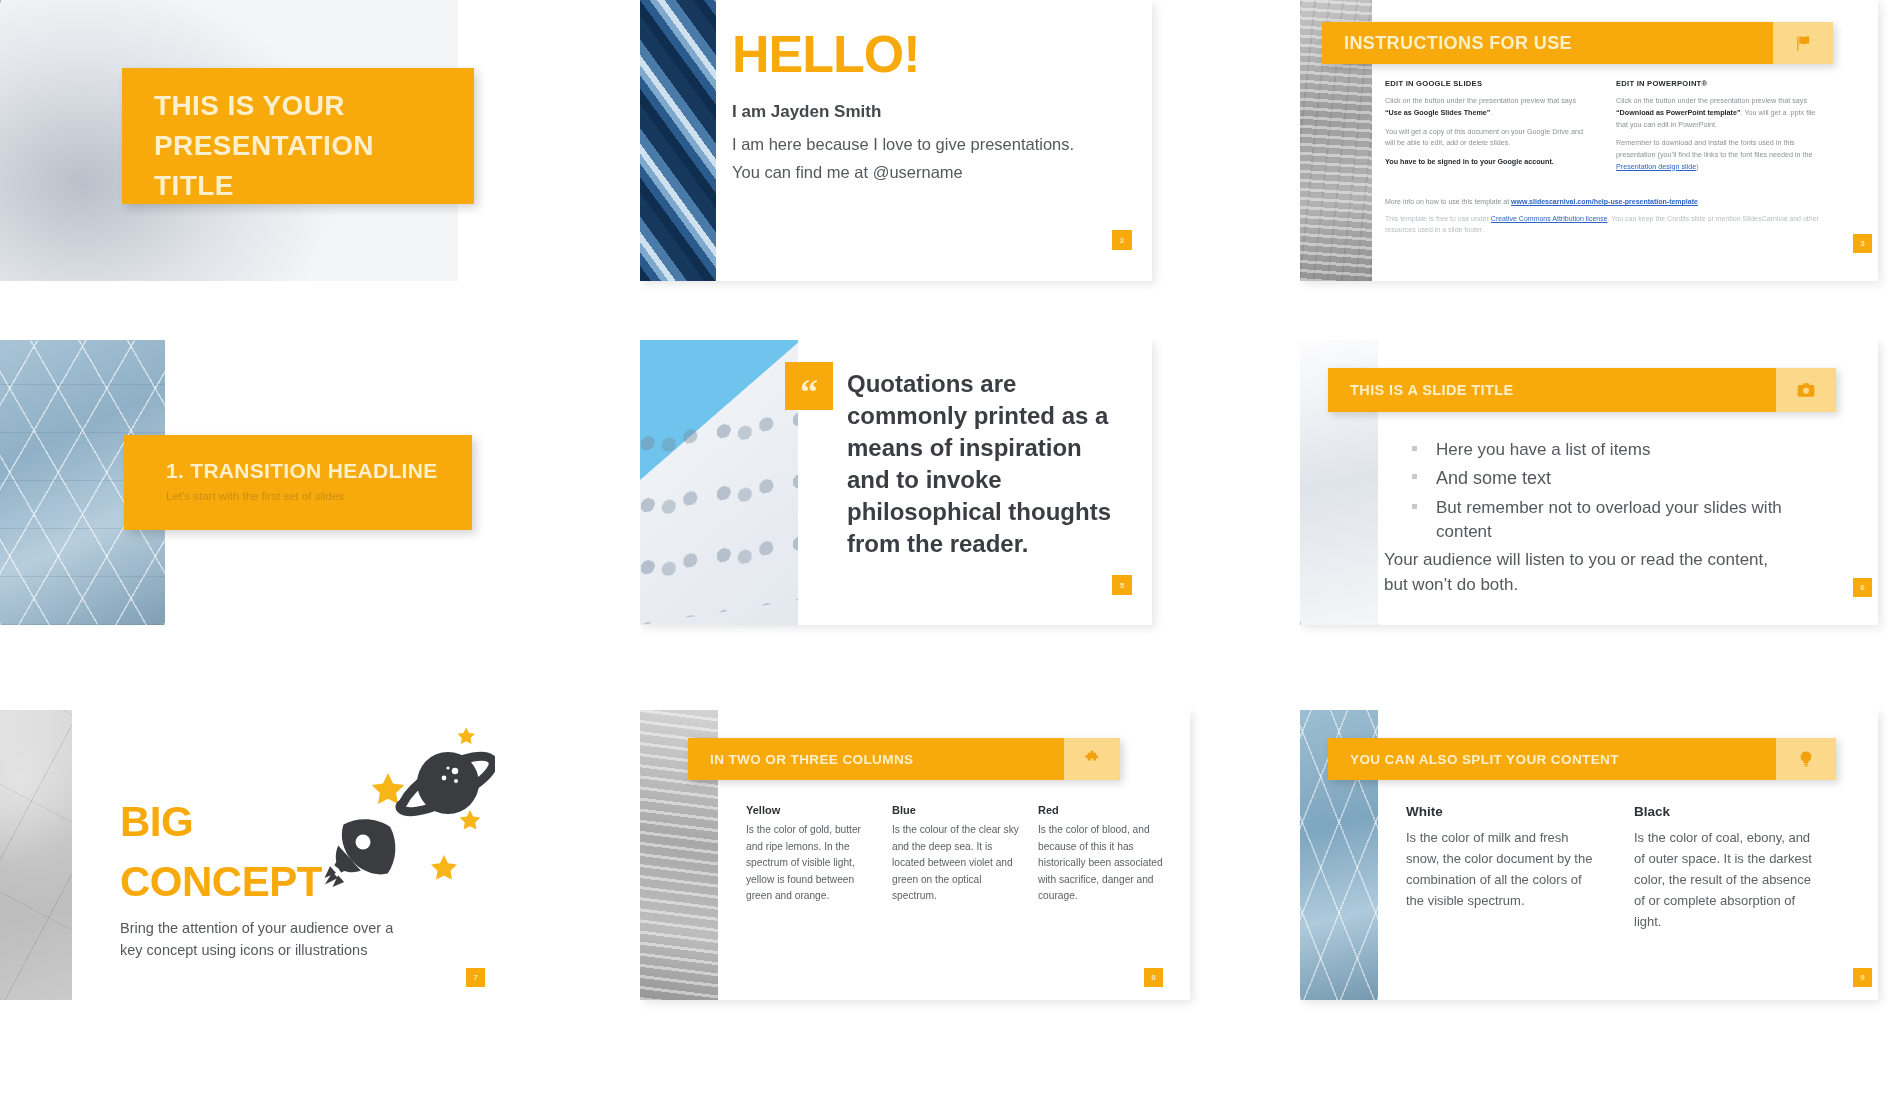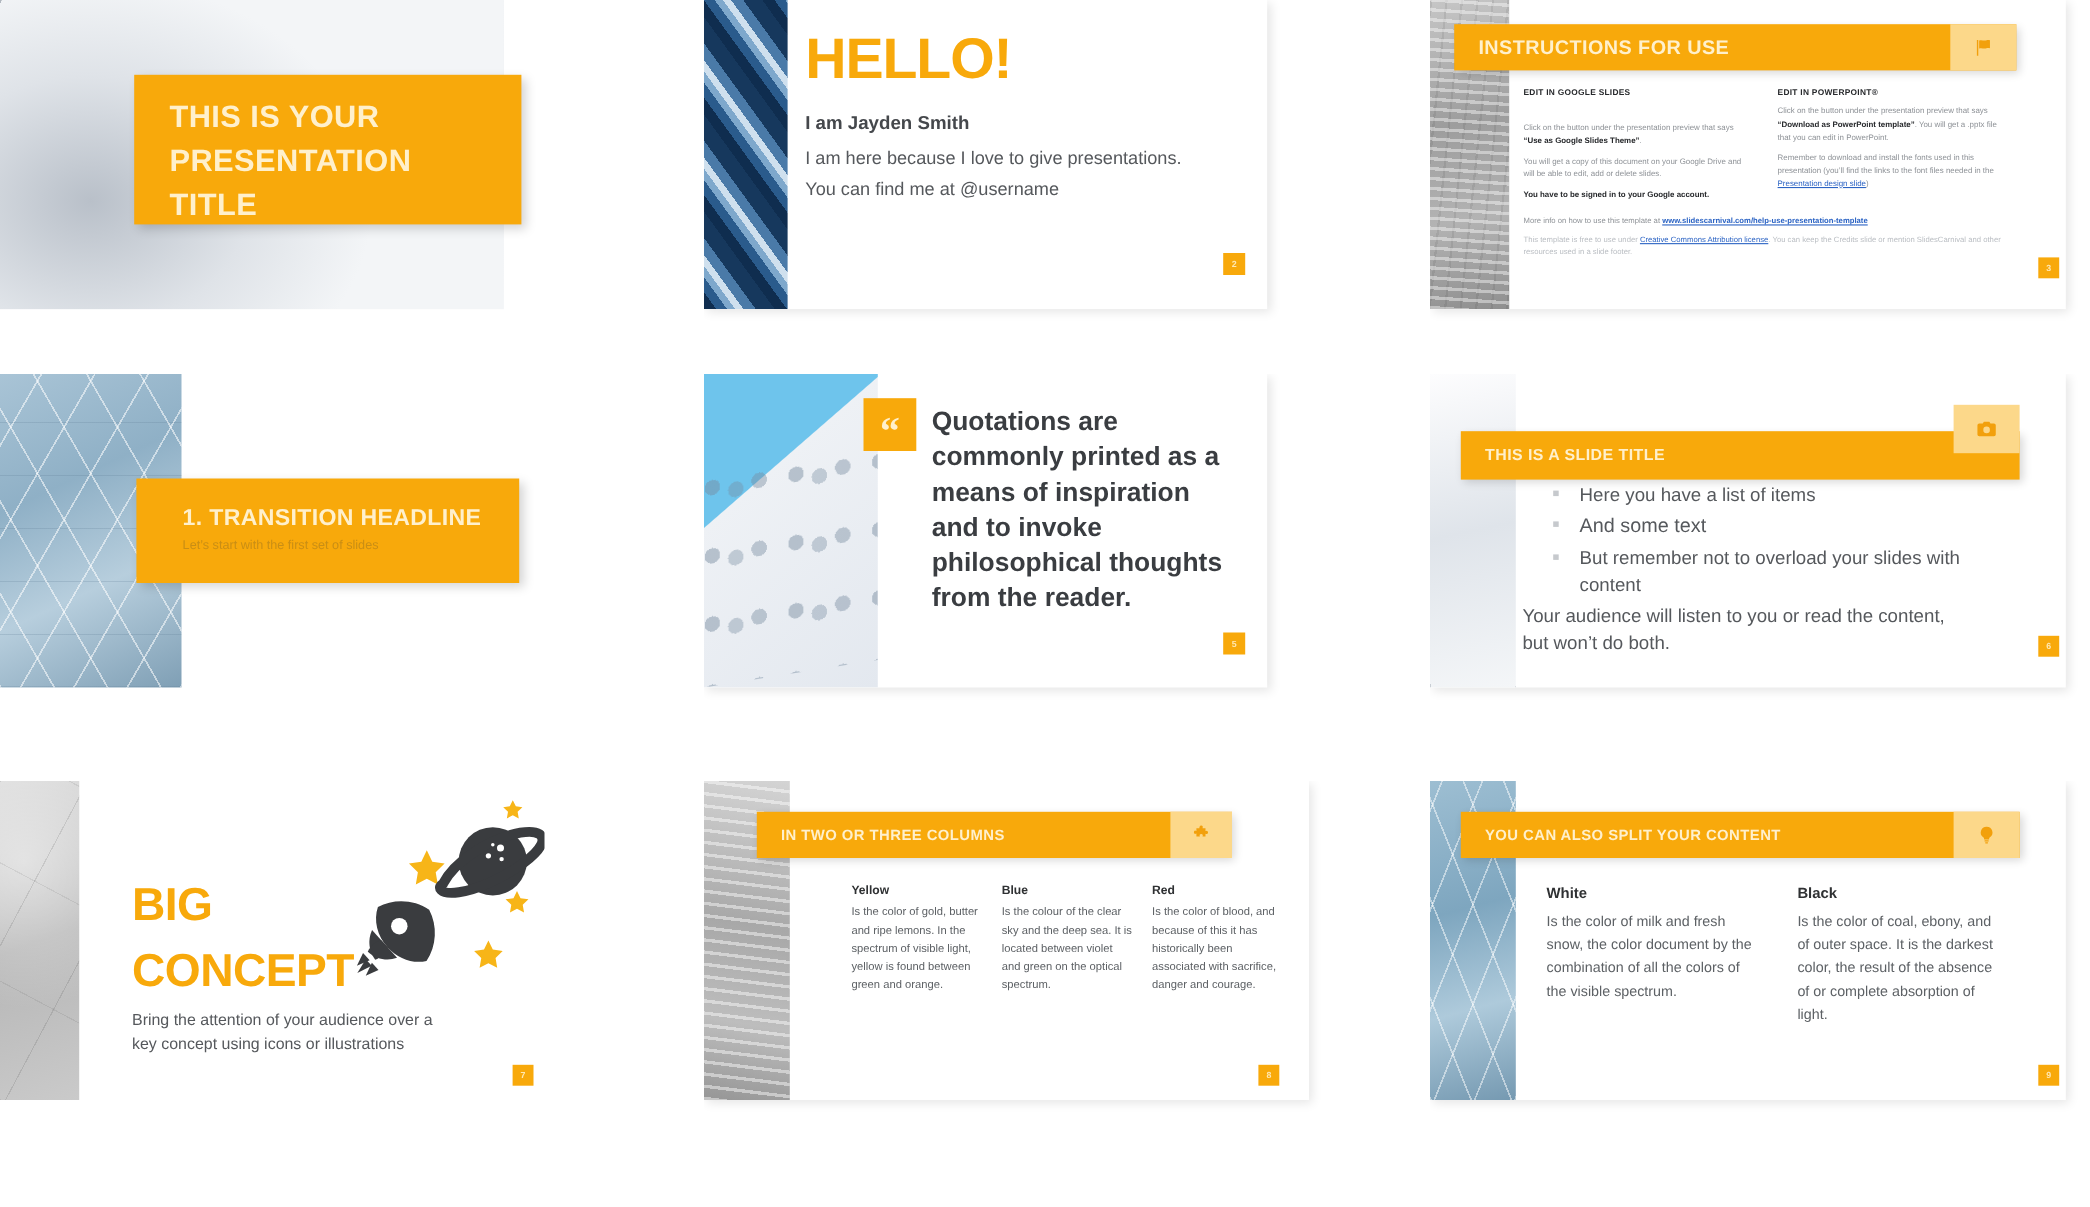--- a/index.html
+++ b/index.html
@@ -152,21 +152,21 @@
       <div class="title-bar" style="left:22px;top:22px;width:511px;height:42px;">
         <div class="bar-label" style="font-size:18px;">INSTRUCTIONS FOR USE</div>
       </div>
       <div class="icon-chip" style="left:473px;top:22px;width:60px;height:42px;">
         <svg width="19" height="19" viewBox="0 0 24 24" fill="#F2A00C" aria-hidden="true">
           <path d="M4 3h1.6v18H4z"></path>
           <path d="M6.6 3.6c3.2-1.4 5.4.9 8.6-.3 1.2-.4 2.6-.5 3.8 0v9.2c-1.4-.6-2.8-.4-4.2.1-3 1-5-1.1-8.2.2z"></path>
         </svg>
       </div>
       <div style="position:absolute;left:85px;top:78px;width:202px;font-size:7.2px;line-height:1.62;">
-        <div class="bk" style="font-size:7.6px;letter-spacing:.25px;margin-bottom:20px;">EDIT IN GOOGLE SLIDES</div>
+        <div class="bk" style="font-size:7.6px;letter-spacing:.25px;margin-bottom:5px;">EDIT IN GOOGLE SLIDES</div>
         <p class="tiny" style="margin-bottom:7px;">
           <span>Click on the button under the presentation preview that says </span><span class="bk">“Use as Google Slides Theme”</span><span>.</span>
         </p>
         <p class="tiny" style="margin-bottom:7px;">
           <span>You will get a copy of this document on your Google Drive and will be able to edit, add or delete slides.</span>
         </p>
         <p class="bk" style="font-size:7.2px;">You have to be signed in to your Google account.</p>
       </div>
       <div style="position:absolute;left:316px;top:78px;width:210px;font-size:7.2px;line-height:1.62;">
         <div class="bk" style="font-size:7.6px;letter-spacing:.25px;margin-bottom:5px;">EDIT IN POWERPOINT®</div>
@@ -208,21 +208,21 @@
         <span style="color:#FFF0CC;font-size:36px;font-weight:bold;line-height:0;margin-top:12px;font-family:'Liberation Serif',serif;">“</span>
       </div>
       <div style="position:absolute;left:207px;top:28px;width:270px;font-size:24px;font-weight:bold;color:#3a3d41;line-height:1.33;">Quotations are commonly printed as a means of inspiration and to invoke philosophical thoughts from the reader.</div>
       <div class="pagenum" style="left:472px;top:235px;width:20px;height:20px;">5</div>
     </div>
   </div>
 
   <div class="slide">
     <div class="slide-inner" style="left:0;top:0;width:578px;height:285px;box-shadow:3px 3px 9px rgba(0,0,0,.10);">
       <div class="ph ph-white-arch2" style="left:0;top:0;width:78px;height:285px;"></div>
-      <div class="title-bar" style="left:28px;top:28px;width:508px;height:44px;margin-top:24px;">
+      <div class="title-bar" style="left:28px;top:28px;width:508px;height:44px;">
         <div class="bar-label" style="font-size:14.5px;">THIS IS A SLIDE TITLE</div>
       </div>
       <div class="icon-chip" style="left:476px;top:28px;width:60px;height:44px;">
         <svg width="20" height="20" viewBox="0 0 24 24" fill="#F2A00C" aria-hidden="true">
           <path d="M9 4h6l1.2 2H20a2 2 0 0 1 2 2v10a2 2 0 0 1-2 2H4a2 2 0 0 1-2-2V8a2 2 0 0 1 2-2h3.8z"></path>
           <circle cx="12" cy="13" r="3.6" fill="#FCD88A"></circle>
         </svg>
       </div>
       <ul style="position:absolute;left:106px;top:98px;width:420px;list-style:none;">
         <li style="position:relative;padding-left:30px;margin-bottom:4px;font-size:17px;color:#55585c;line-height:1.42;">
@@ -291,21 +291,21 @@
       <div class="ph ph-gray-wall2" style="left:0;top:0;width:78px;height:290px;"></div>
       <div class="title-bar" style="left:48px;top:28px;width:432px;height:42px;text-align:center;">
         <div class="bar-label" style="font-size:13.5px;">IN TWO OR THREE COLUMNS</div>
       </div>
       <div class="icon-chip" style="left:424px;top:28px;width:56px;height:42px;">
         <svg width="18" height="18" viewBox="0 0 24 24" fill="#F2A00C" aria-hidden="true">
           <path d="M10 2a2.2 2.2 0 0 1 4 0c0 .8-.4 1.2-.4 1.8h3.6v3.6c.6 0 1-.4 1.8-.4a2.2 2.2 0 0 1 0 4c-.8 0-1.2-.4-1.8-.4V14h-3.6c0-.6.4-1 .4-1.8a2.2 2.2 0 0 0-4 0c0 .8.4 1.2.4 1.8H6.2v-3.6c-.6 0-1 .4-1.8.4a2.2 2.2 0 0 1 0-4c.8 0 1.2.4 1.8.4V3.8h3.6C9.6 3.2 10 2.8 10 2z"></path>
         </svg>
       </div>
       <div style="position:absolute;left:106px;top:94px;display:flex;gap:18px;width:420px;">
-        <div style="width:128px;margin-left:28px;">
+        <div style="width:128px;">
           <div style="font-size:11px;font-weight:bold;color:#2f3133;margin-bottom:6px;">Yellow</div>
           <div style="font-size:10.2px;color:#5d6165;line-height:1.62;">Is the color of gold, butter and ripe lemons. In the spectrum of visible light, yellow is found between green and orange.</div>
         </div>
         <div style="width:128px;">
           <div style="font-size:11px;font-weight:bold;color:#2f3133;margin-bottom:6px;">Blue</div>
           <div style="font-size:10.2px;color:#5d6165;line-height:1.62;">Is the colour of the clear sky and the deep sea. It is located between violet and green on the optical spectrum.</div>
         </div>
         <div style="width:128px;">
           <div style="font-size:11px;font-weight:bold;color:#2f3133;margin-bottom:6px;">Red</div>
           <div style="font-size:10.2px;color:#5d6165;line-height:1.62;">Is the color of blood, and because of this it has historically been associated with sacrifice, danger and courage.</div>

